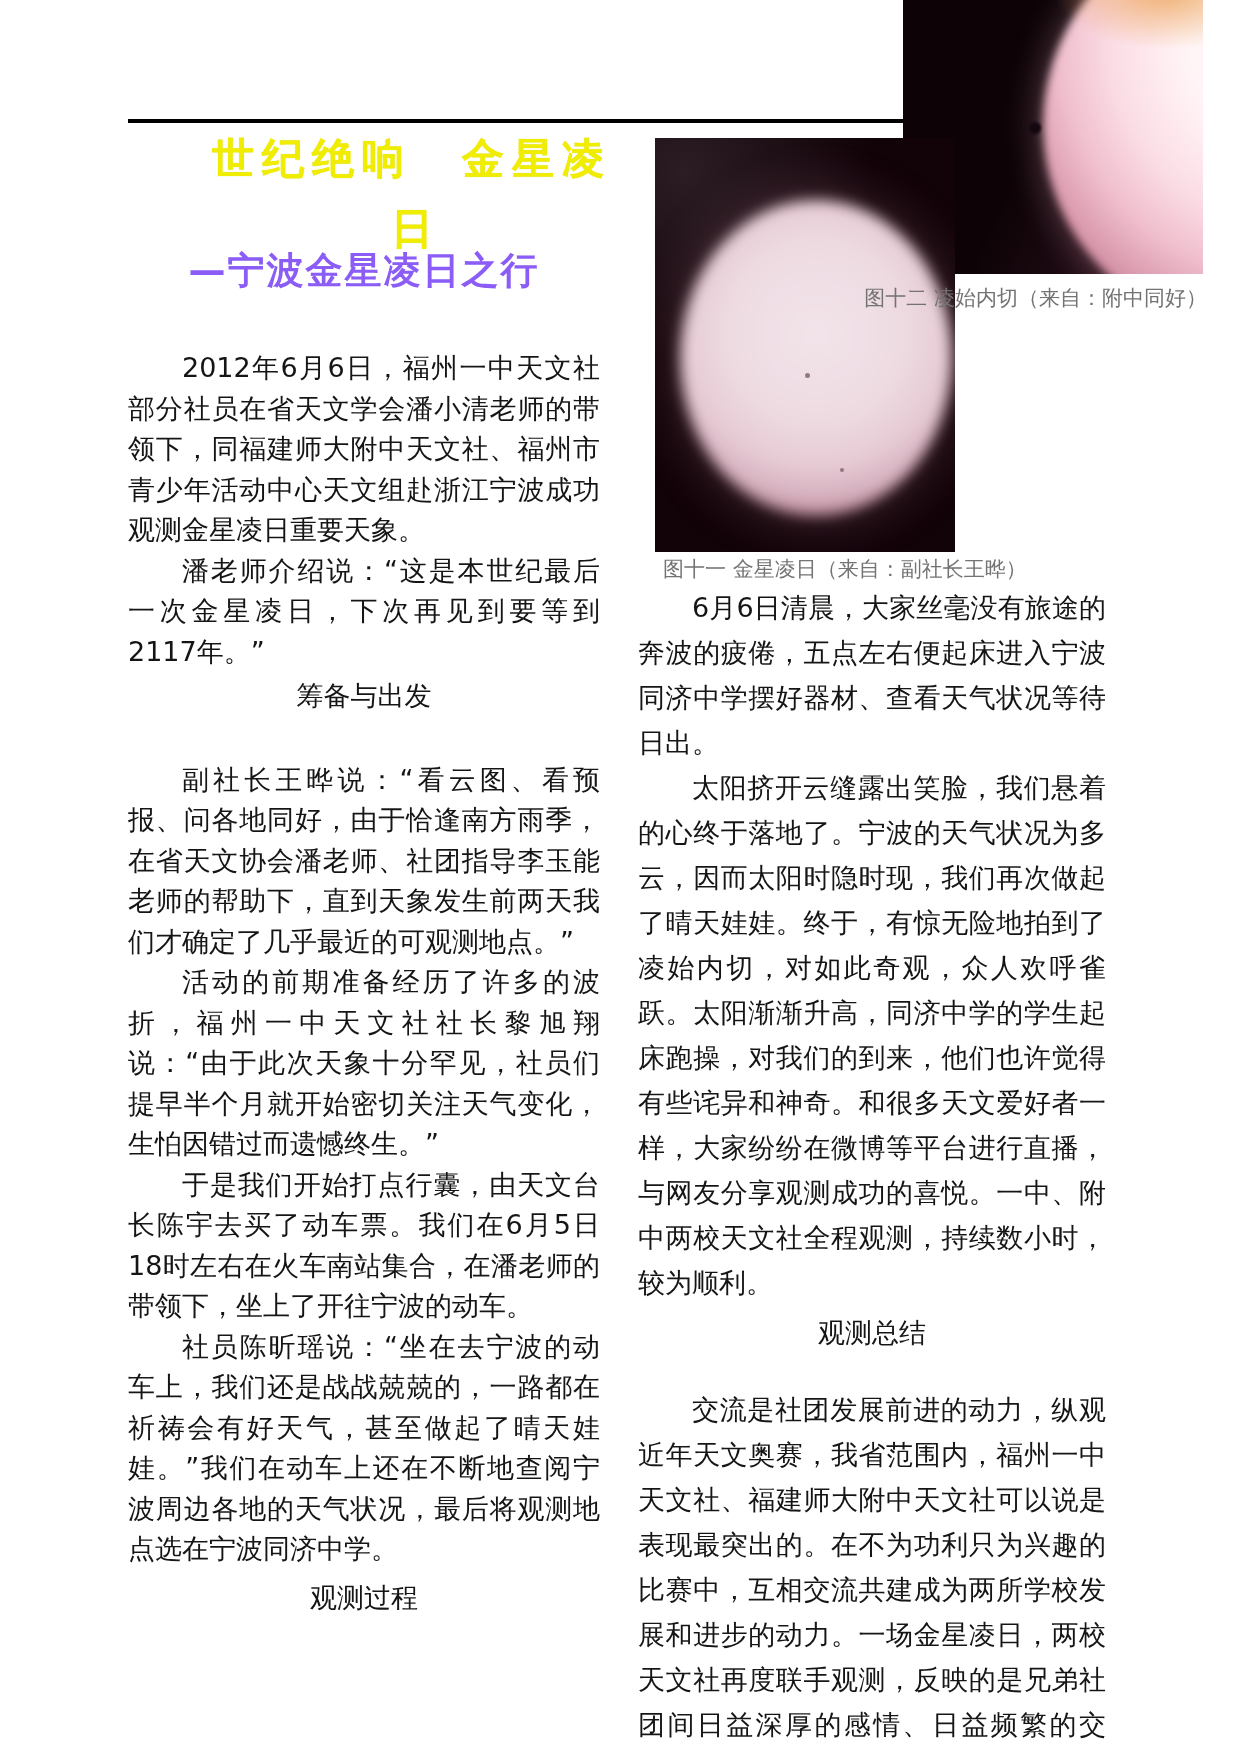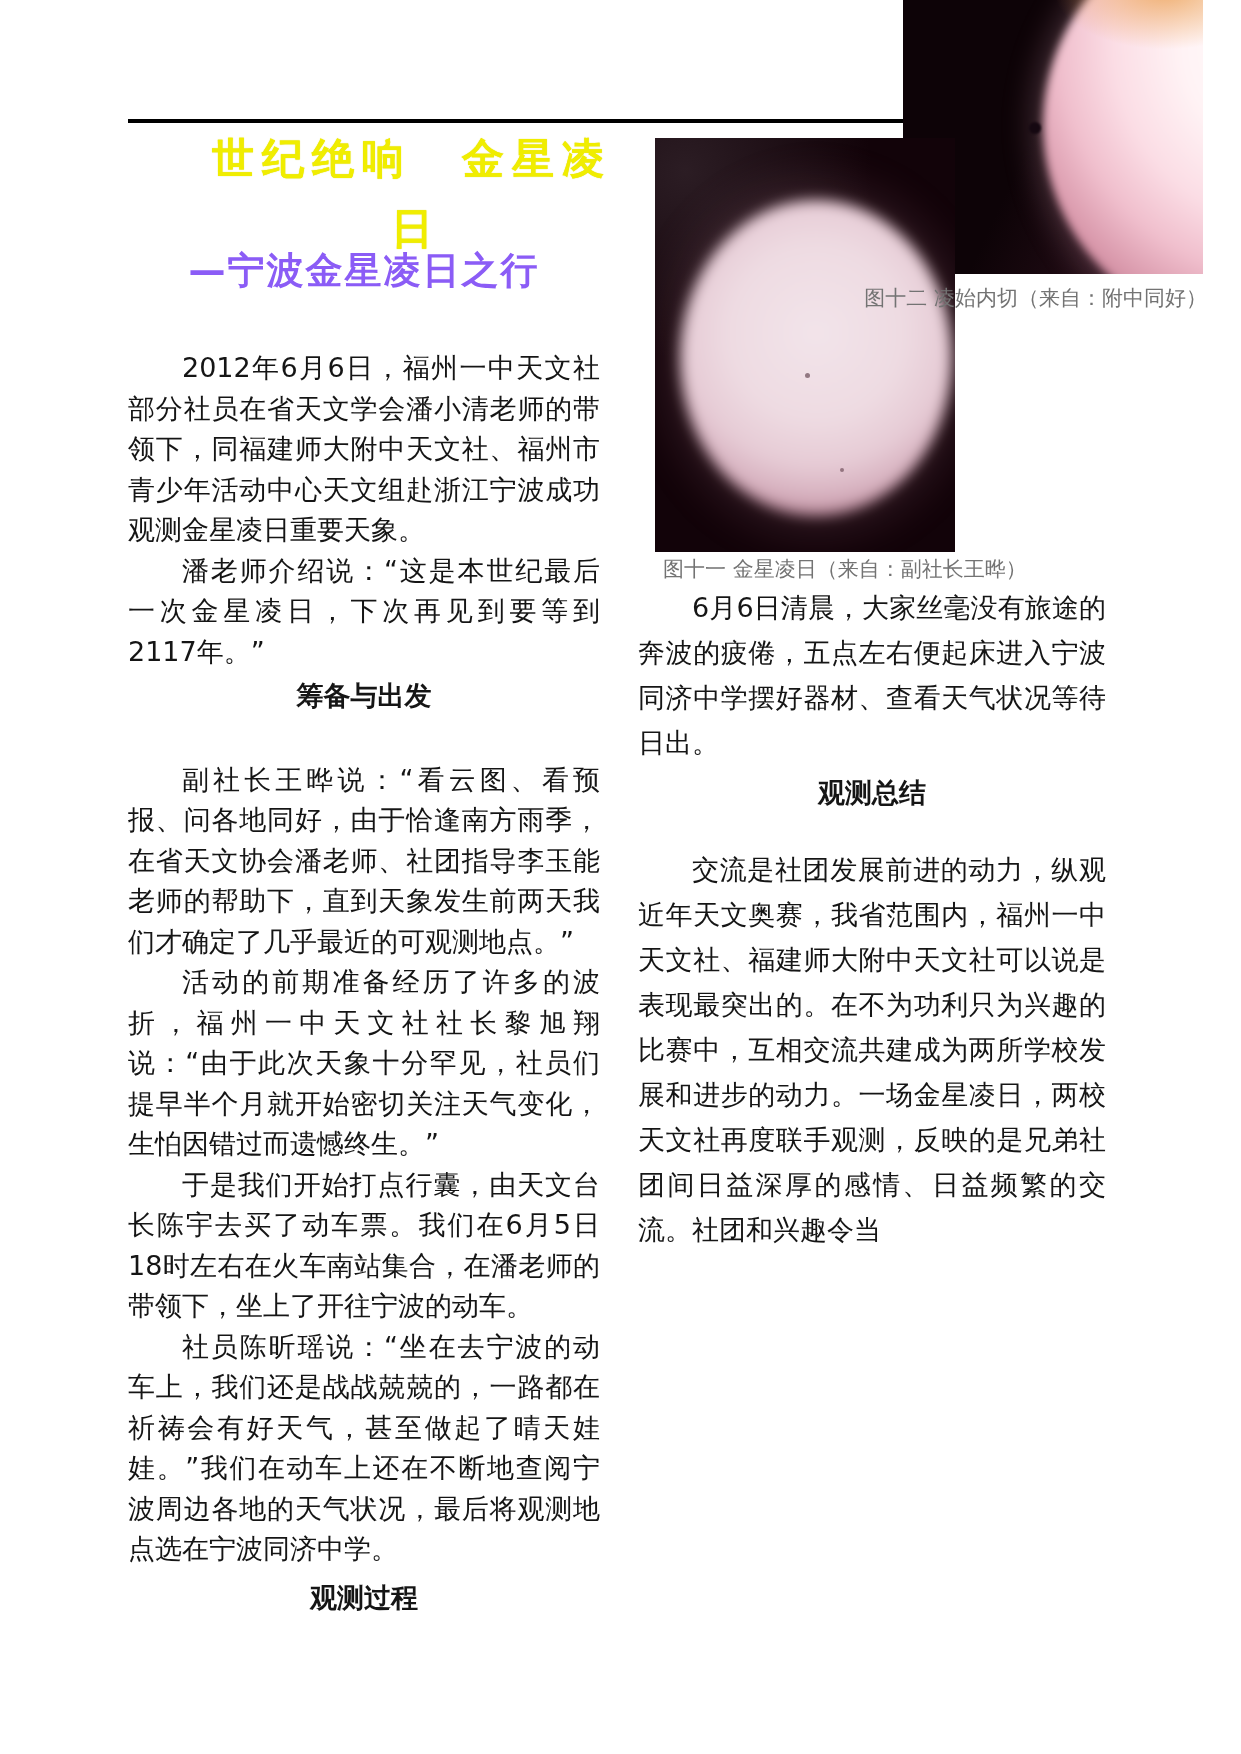--- a/index.html
+++ b/index.html
@@ -52,21 +52,21 @@
   .fig11 .spot1{position:absolute;left:150px;top:235px;width:5px;height:5px;border-radius:50%;background:rgba(70,35,48,.55);}
   .fig11 .spot2{position:absolute;left:185px;top:330px;width:4px;height:4px;border-radius:50%;background:rgba(70,35,48,.5);}
   .caption{position:absolute;font-size:21px;color:#737373;z-index:2;white-space:nowrap;}
   .cap12{left:800px;top:284px;width:407px;text-align:right;}
   .cap11{left:655px;top:555px;width:345px;text-align:center;margin-left:8px;}
   
   .col{position:absolute;text-align:justify;}
   .leftcol{left:128px;top:348px;width:472px;font-size:27px;line-height:40.5px;}
   .rightcol{left:638px;top:585px;width:468px;font-size:27px;line-height:45px;}
   .col p{margin:0;text-indent:2em;}
-  .col .heading{font-weight:bold;text-align:center;text-indent:0;}
+  .col .heading{font-weight:normal;text-align:center;text-indent:0;}
   .leftcol .h1{margin:4px 0 43px 0;}
   .leftcol .h2{margin:8px 0 0 0;}
   .rightcol .h1{margin:5px 0 32px 0;}
 </style>
 </head>
 <body>
 
 <div class="page">
 
   <div class="toprule"></div>
@@ -97,17 +97,18 @@
     <div class="heading h1">筹备与出发</div>
     <p>副社长王晔说：“看云图、看预报、问各地同好，由于恰逢南方雨季，在省天文协会潘老师、社团指导李玉能老师的帮助下，直到天象发生前两天我们才确定了几乎最近的可观测地点。”</p>
     <p>活动的前期准备经历了许多的波折，福州一中天文社社长黎旭翔说：“由于此次天象十分罕见，社员们提早半个月就开始密切关注天气变化，生怕因错过而遗憾终生。”</p>
     <p>于是我们开始打点行囊，由天文台长陈宇去买了动车票。我们在6月5日18时左右在火车南站集合，在潘老师的带领下，坐上了开往宁波的动车。</p>
     <p>社员陈昕瑶说：“坐在去宁波的动车上，我们还是战战兢兢的，一路都在祈祷会有好天气，甚至做起了晴天娃娃。”我们在动车上还在不断地查阅宁波周边各地的天气状况，最后将观测地点选在宁波同济中学。</p>
     <div class="heading h2">观测过程</div>
   </div>
 
   <div class="col rightcol">
     <p>6月6日清晨，大家丝毫没有旅途的奔波的疲倦，五点左右便起床进入宁波同济中学摆好器材、查看天气状况等待日出。</p>
+    <p>太阳挤开云缝露出笑脸，我们悬着的心终于落地了。宁波的天气状况为多云，因而太阳时隐时现，我们再次做起了晴天娃娃。终于，有惊无险地拍到了凌始内切，对如此奇观，众人欢呼雀跃。太阳渐渐升高，同济中学的学生起床跑操，对我们的到来，他们也许觉得有些诧异和神奇。和很多天文爱好者一样，大家纷纷在微博等平台进行直播，与网友分享观测成功的喜悦。一中、附中两校天文社全程观测，持续数小时，较为顺利。</p>
     <div class="heading h1">观测总结</div>
     <p>交流是社团发展前进的动力，纵观近年天文奥赛，我省范围内，福州一中天文社、福建师大附中天文社可以说是表现最突出的。在不为功利只为兴趣的比赛中，互相交流共建成为两所学校发展和进步的动力。一场金星凌日，两校天文社再度联手观测，反映的是兄弟社团间日益深厚的感情、日益频繁的交流。社团和兴趣令当</p>
   </div>
 
 </div>
 
 </body></html>

